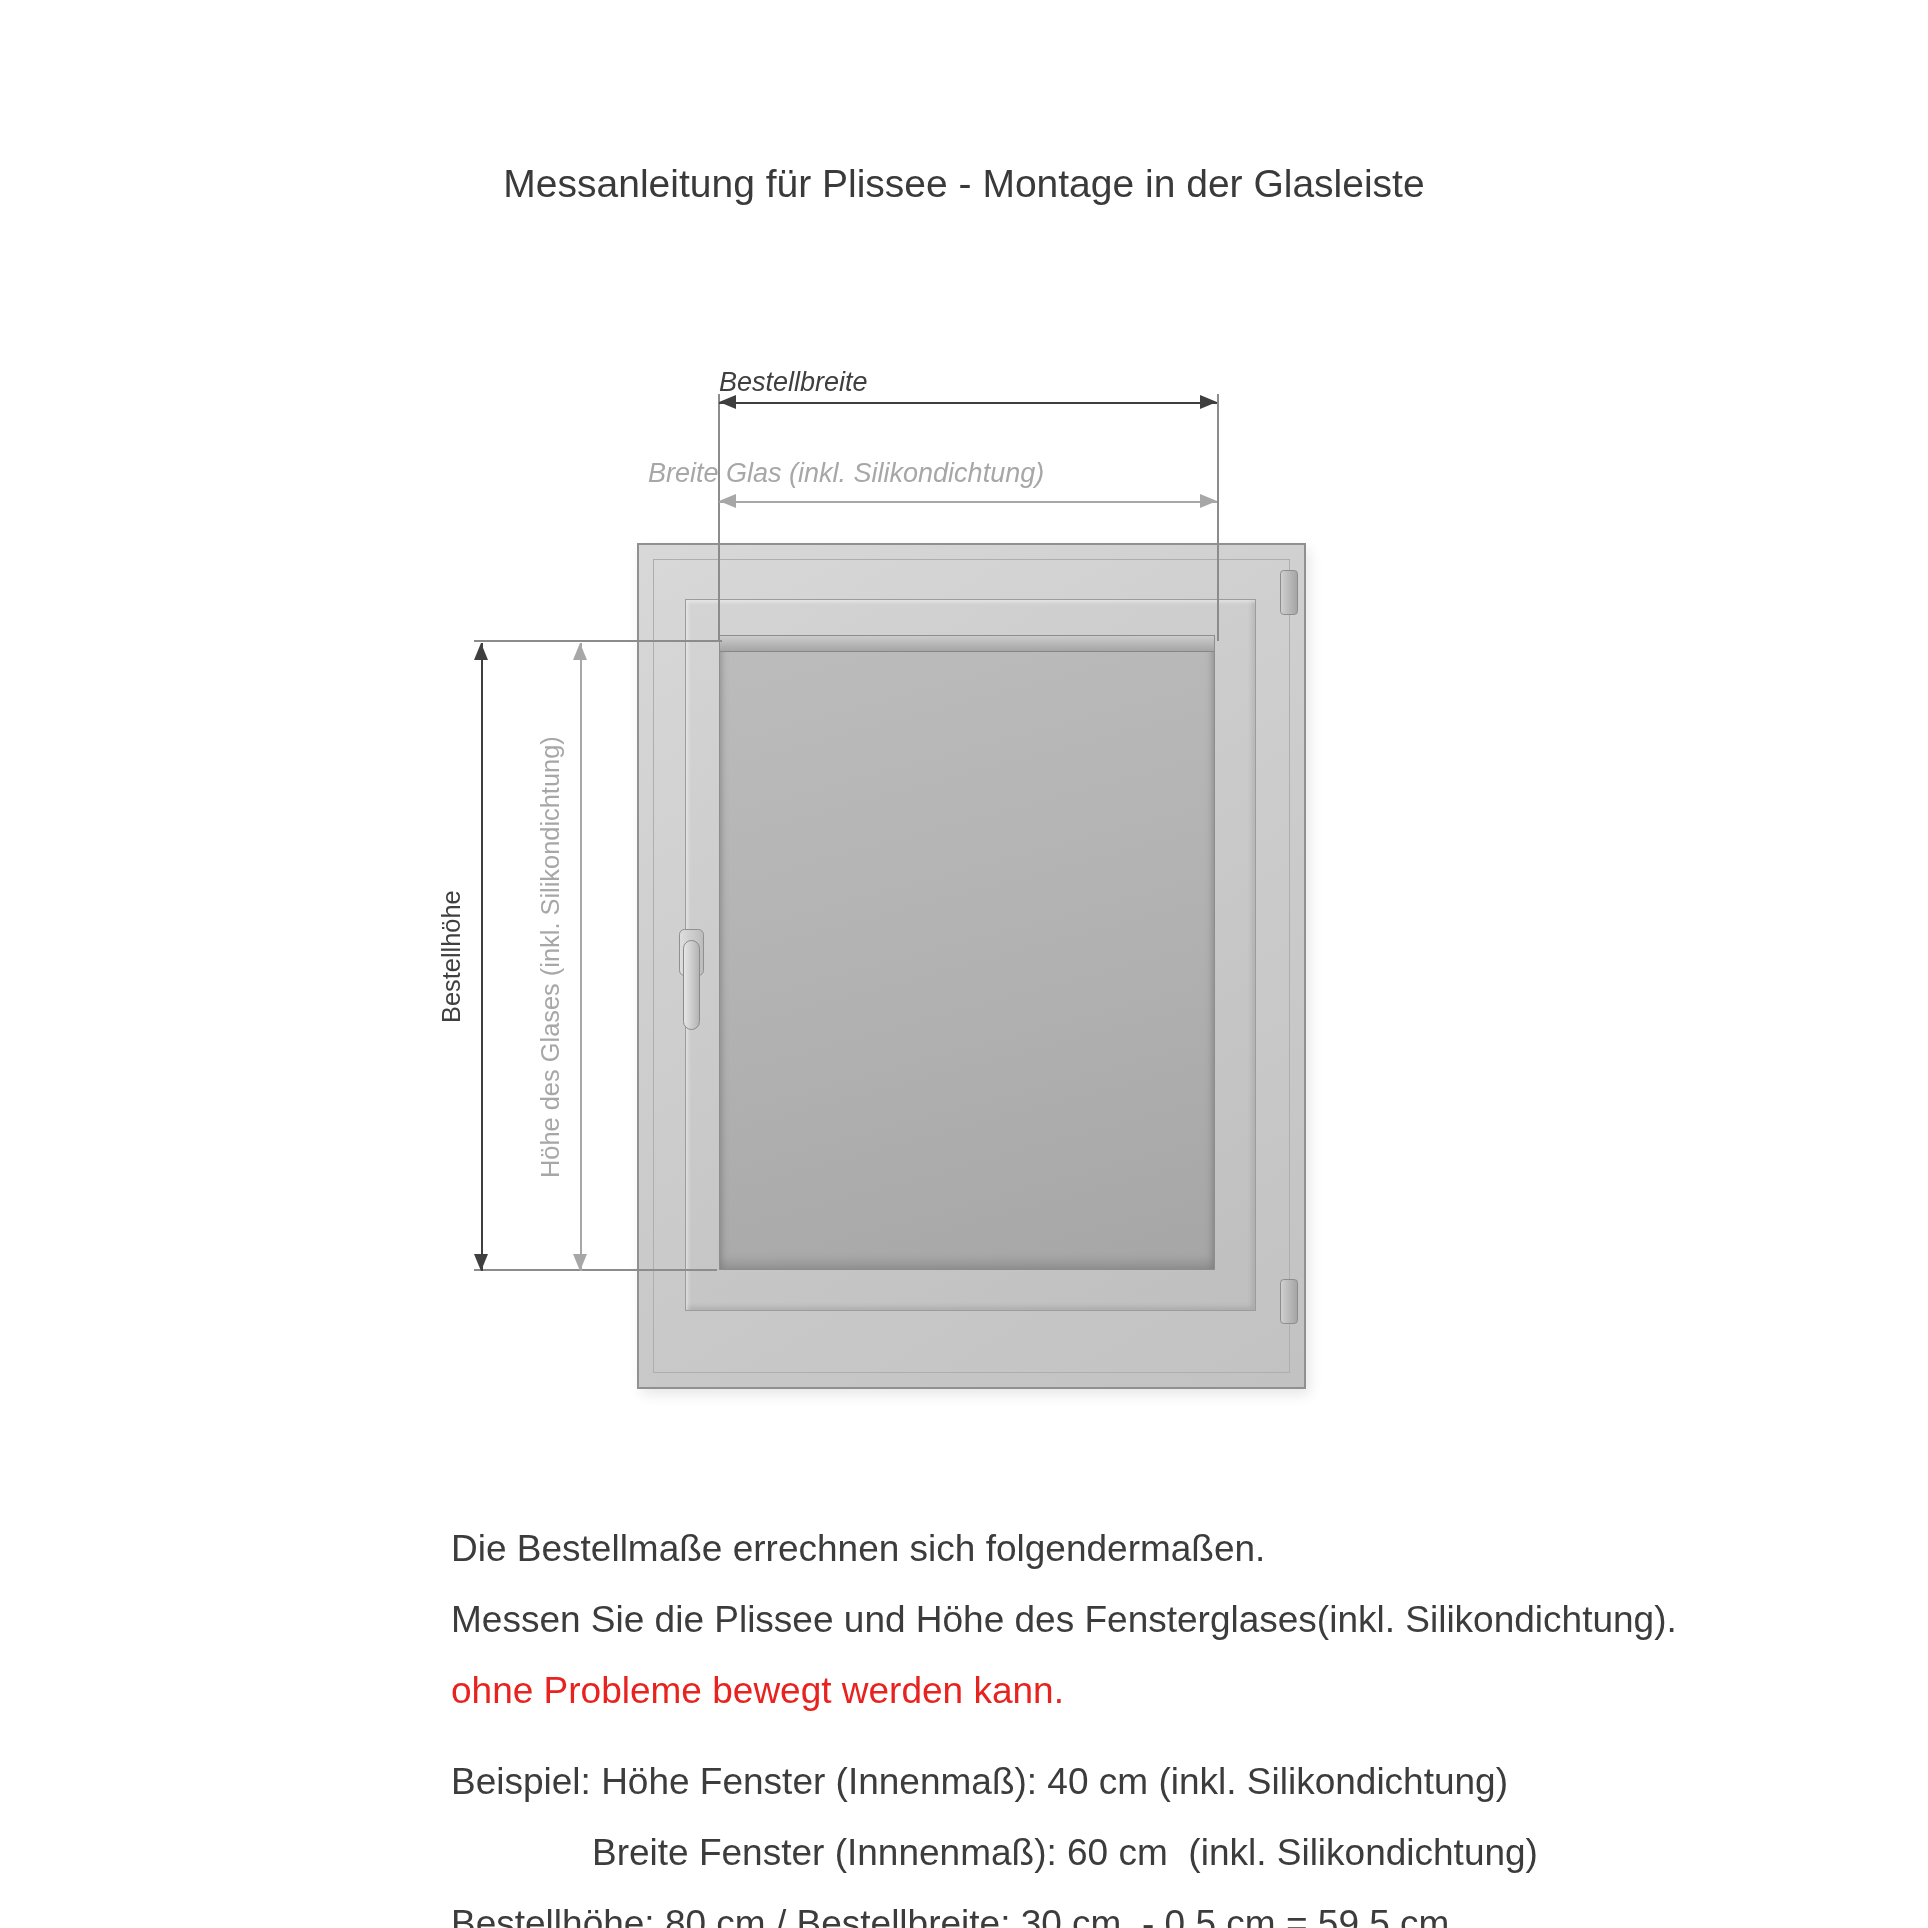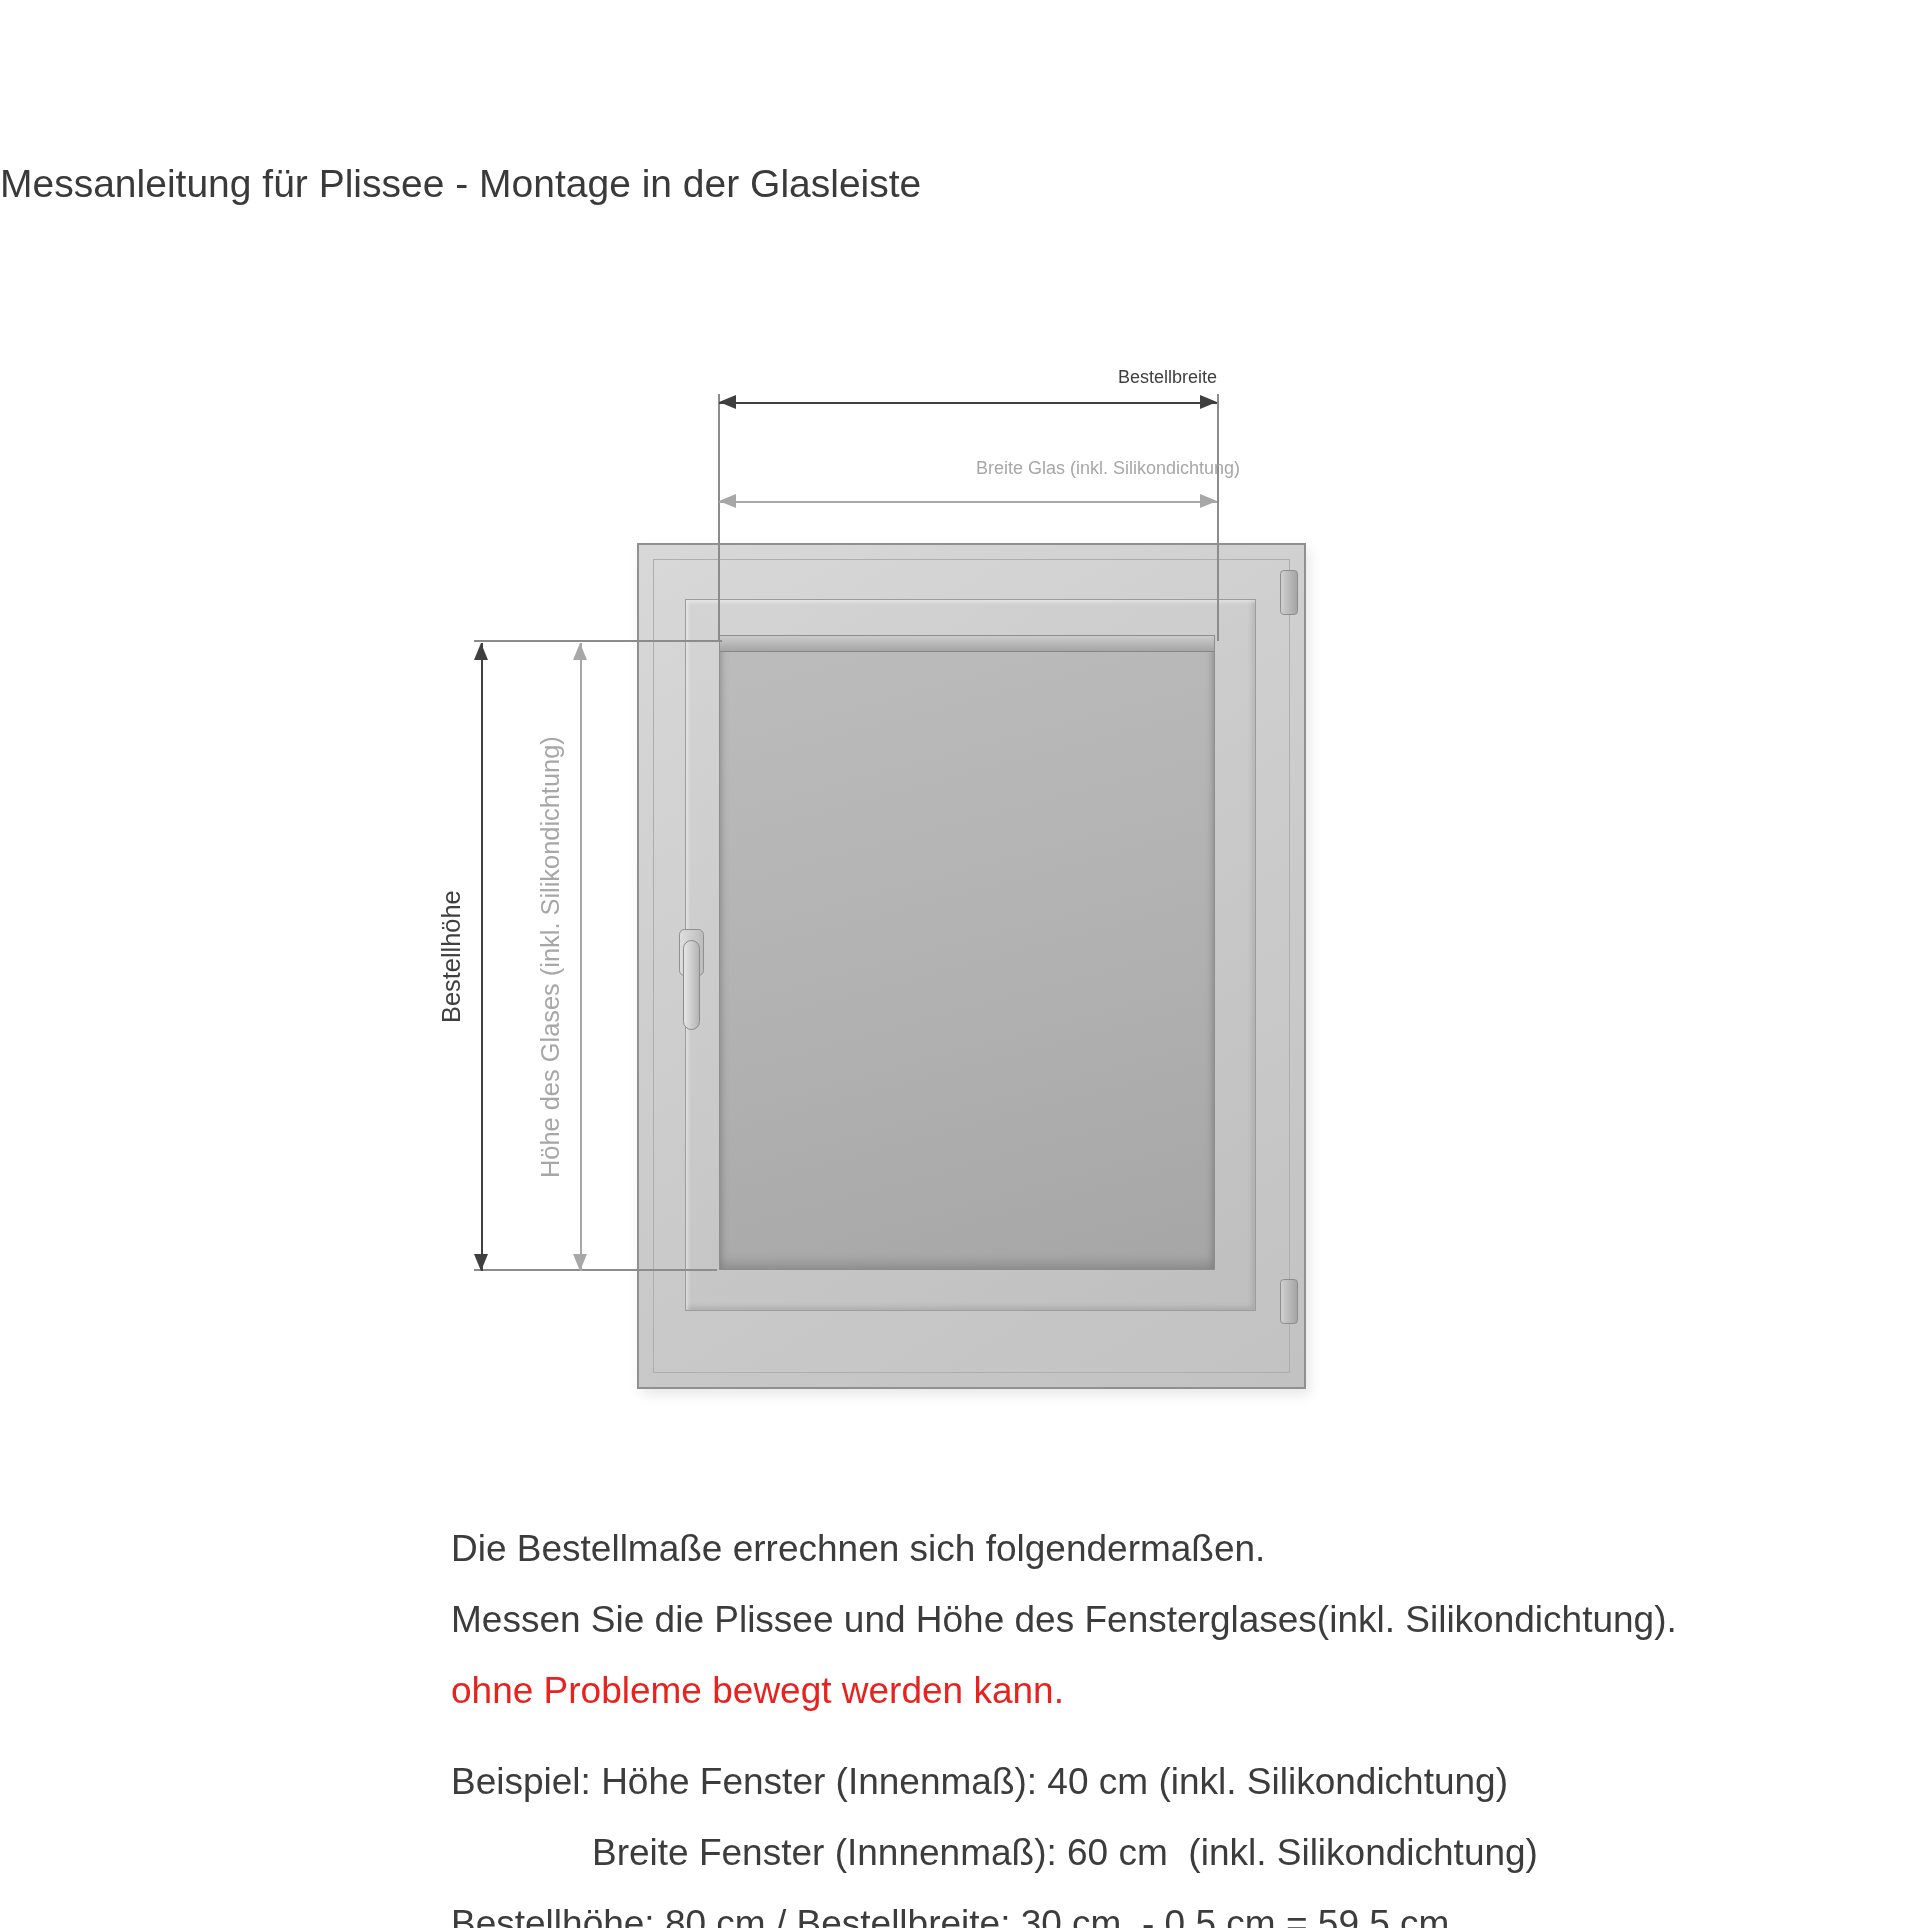--- a/index.html
+++ b/index.html
@@ -8,27 +8,27 @@
     background: #ffffff;
     font-family: "Liberation Sans", sans-serif;
     position: relative;
     overflow: hidden;
   }
   .canvas { position: absolute; inset: 0; }
 
   
   .title {
     position: absolute; left: 0; top: 162px; width: 100%;
-    font-size: 39px; font-weight: 400;
+    text-align: center; font-size: 39px; font-weight: 400;
     color: #3a3a3a; margin: 0;
   }
 
   
   .dim-label-h {
-    position: absolute; text-align: right; font-size: 18px;
+    position: absolute; text-align: left; font-size: 27px; font-style: italic;
   }
   #label-bw { left: 719px; top: 367px; width: 498px; color: #3f3f3f; }
   #label-gw { left: 648px; top: 458px; width: 592px; color: #a7a7a7; }
 
   .v-label {
     position: absolute; display: flex; align-items: center; justify-content: center;
     writing-mode: vertical-rl; transform: rotate(180deg);
     font-size: 25.4px;
   }
   #label-bh { left: 429px; top: 643px; width: 45px; height: 628px; color: #3f3f3f; }

